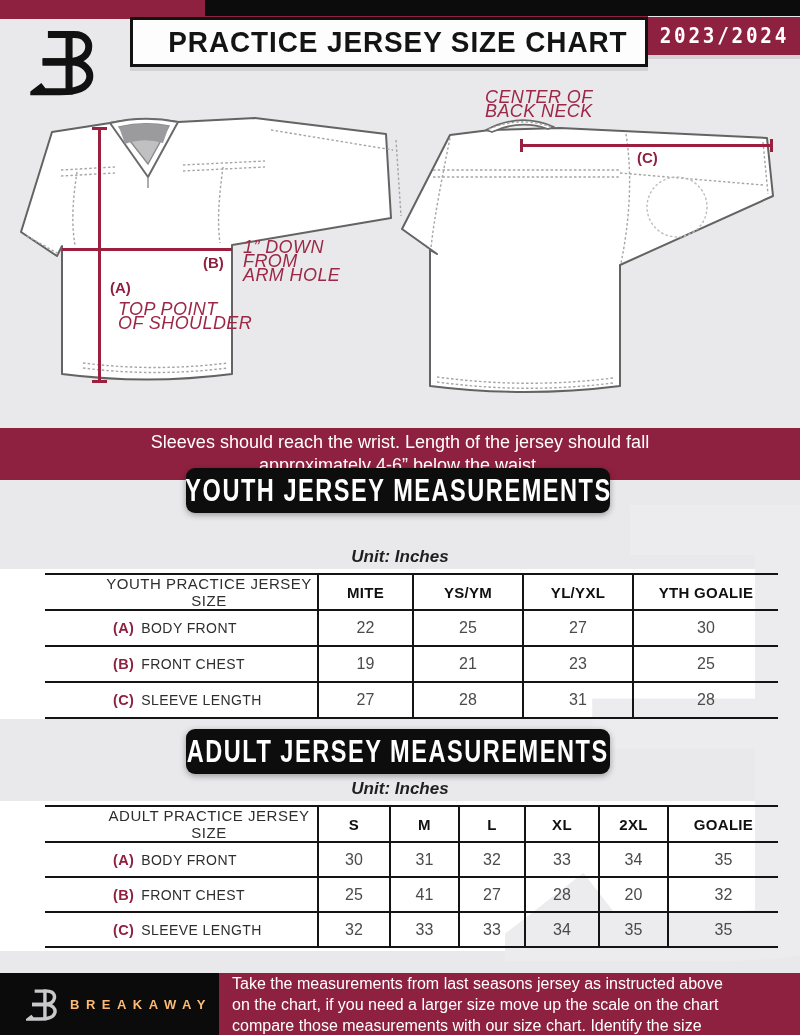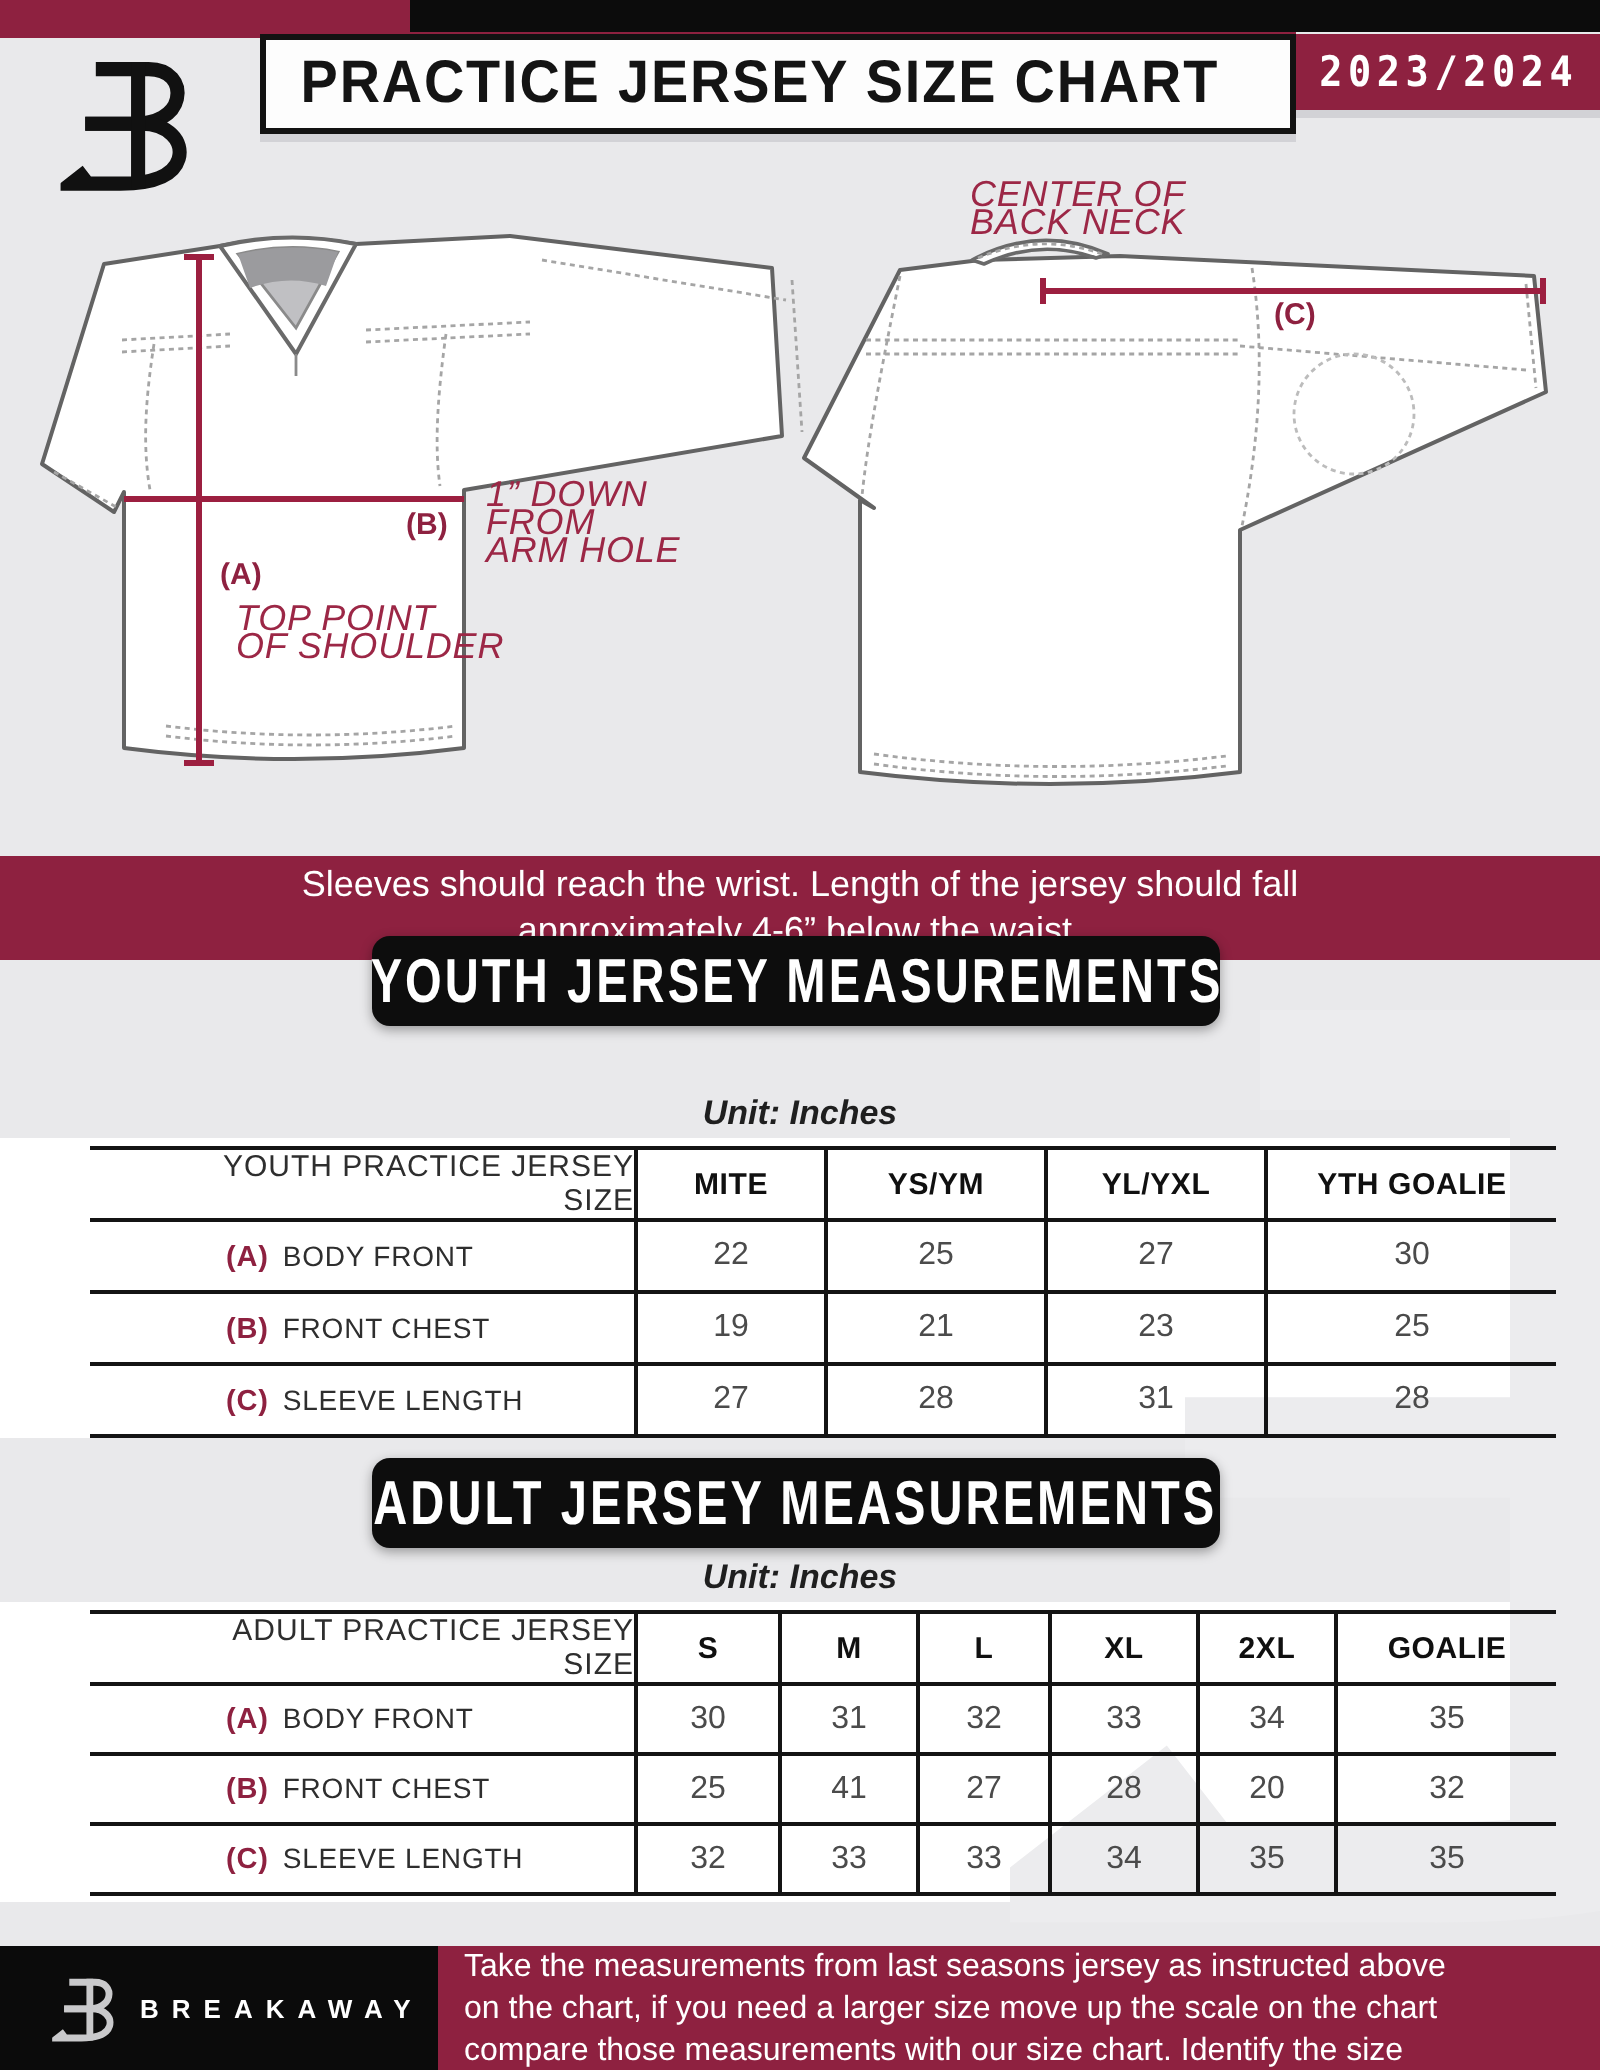--- a/index.html
+++ b/index.html
@@ -9,21 +9,21 @@
     background:var(--page-gray,#e9e9eb);
     font-family:"Liberation Sans", sans-serif;
   }
   
   .top-maroon { position:absolute; left:0; top:0; width:648px; height:19px; background:var(--maroon,#8e2140); }
   .top-black  { position:absolute; left:205px; top:0; width:595px; height:16px; background:#0c0c0c; }
   .logo-top   { position:absolute; left:30px; top:24px; width:64px; height:74px; color:#111; }
   .title-box {
     position:absolute; left:130px; top:17px; width:518px; height:50px;
     background:#fdfdfd; border:3px solid #121212; box-shadow:0 4px 0 0 #d2d2d6;
-    display:flex; align-items:center; justify-content:flex-start;
+    display:flex; align-items:center; justify-content:flex-end;
   }
   .title-box .t {
     font-size:30px; font-weight:bold; color:#141414; letter-spacing:1px;
     display:inline-block; transform:scaleX(0.93); white-space:nowrap;
   }
   .season-box {
     position:absolute; left:648px; top:17px; width:152px; height:38px;
     background:var(--maroon,#8e2140); box-shadow:0 4px 0 0 #d2d2d6;
     display:flex; align-items:center; justify-content:center;
   }
@@ -77,33 +77,33 @@
   .tbl-wrap.youth { top:573px; }
   .tbl-wrap.adult { top:805px; }
   table.size-table { border-collapse:collapse; width:733px; table-layout:fixed; }
   table.size-table th, table.size-table td {
     border-top:2.5px solid #141414; border-bottom:2.5px solid #141414;
     vertical-align:middle; background:transparent;
   }
   table.size-table tr { height:36px; }
   .tbl-wrap.adult table.size-table tr { height:35px; }
   td.vline, th.vline { border-left:2.2px solid #141414; text-align:center; }
-  th.label-col { text-align:right; padding-left:56px; font-weight:400; font-size:15px; color:#2e2e2e; letter-spacing:0.5px; }
+  th.label-col { text-align:center; padding-left:56px; font-weight:400; font-size:15px; color:#2e2e2e; letter-spacing:0.5px; }
   th.size-col { font-weight:bold; font-size:15px; color:#101010; letter-spacing:0.3px; }
   td.label-cell { text-align:left; padding-left:68px; font-size:14px; color:#2e2e2e; letter-spacing:0.4px; }
   td.label-cell .key { color:var(--maroon,#8e2140); font-weight:800; margin-right:7px; font-size:14.5px; }
   td.value-cell { font-size:16px; color:#4b4b4b; }
   
   .footer-bar { position:absolute; left:0; top:973px; width:800px; height:62px; background:var(--maroon,#8e2140); }
   .footer-black {
     position:absolute; left:0; top:973px; width:219px; height:62px; background:#0b0b0b;
     display:flex; align-items:center; padding-left:26px; gap:13px;
   }
   .footer-logo { width:31px; height:36px; color:#c9c9cb; flex:0 0 auto; }
-  .footer-brand { color:#ffffff; font-weight:bold; font-size:13px; letter-spacing:6.5px; white-space:nowrap; }
+  .footer-brand { color:#fdba74; font-weight:bold; font-size:13px; letter-spacing:6.5px; white-space:nowrap; }
   .footer-note {
     position:absolute; left:232px; top:974px; width:560px; height:61px;
     display:flex; flex-direction:column; justify-content:center;
     color:#fff; font-size:16px; line-height:21px; font-weight:400; white-space:nowrap;
   }
 </style>
 </head>
 <body>
 
 <div class="page" style="--maroon: #8e2140; --measure: #9c1f40; --page-gray: #e9e9eb;">

